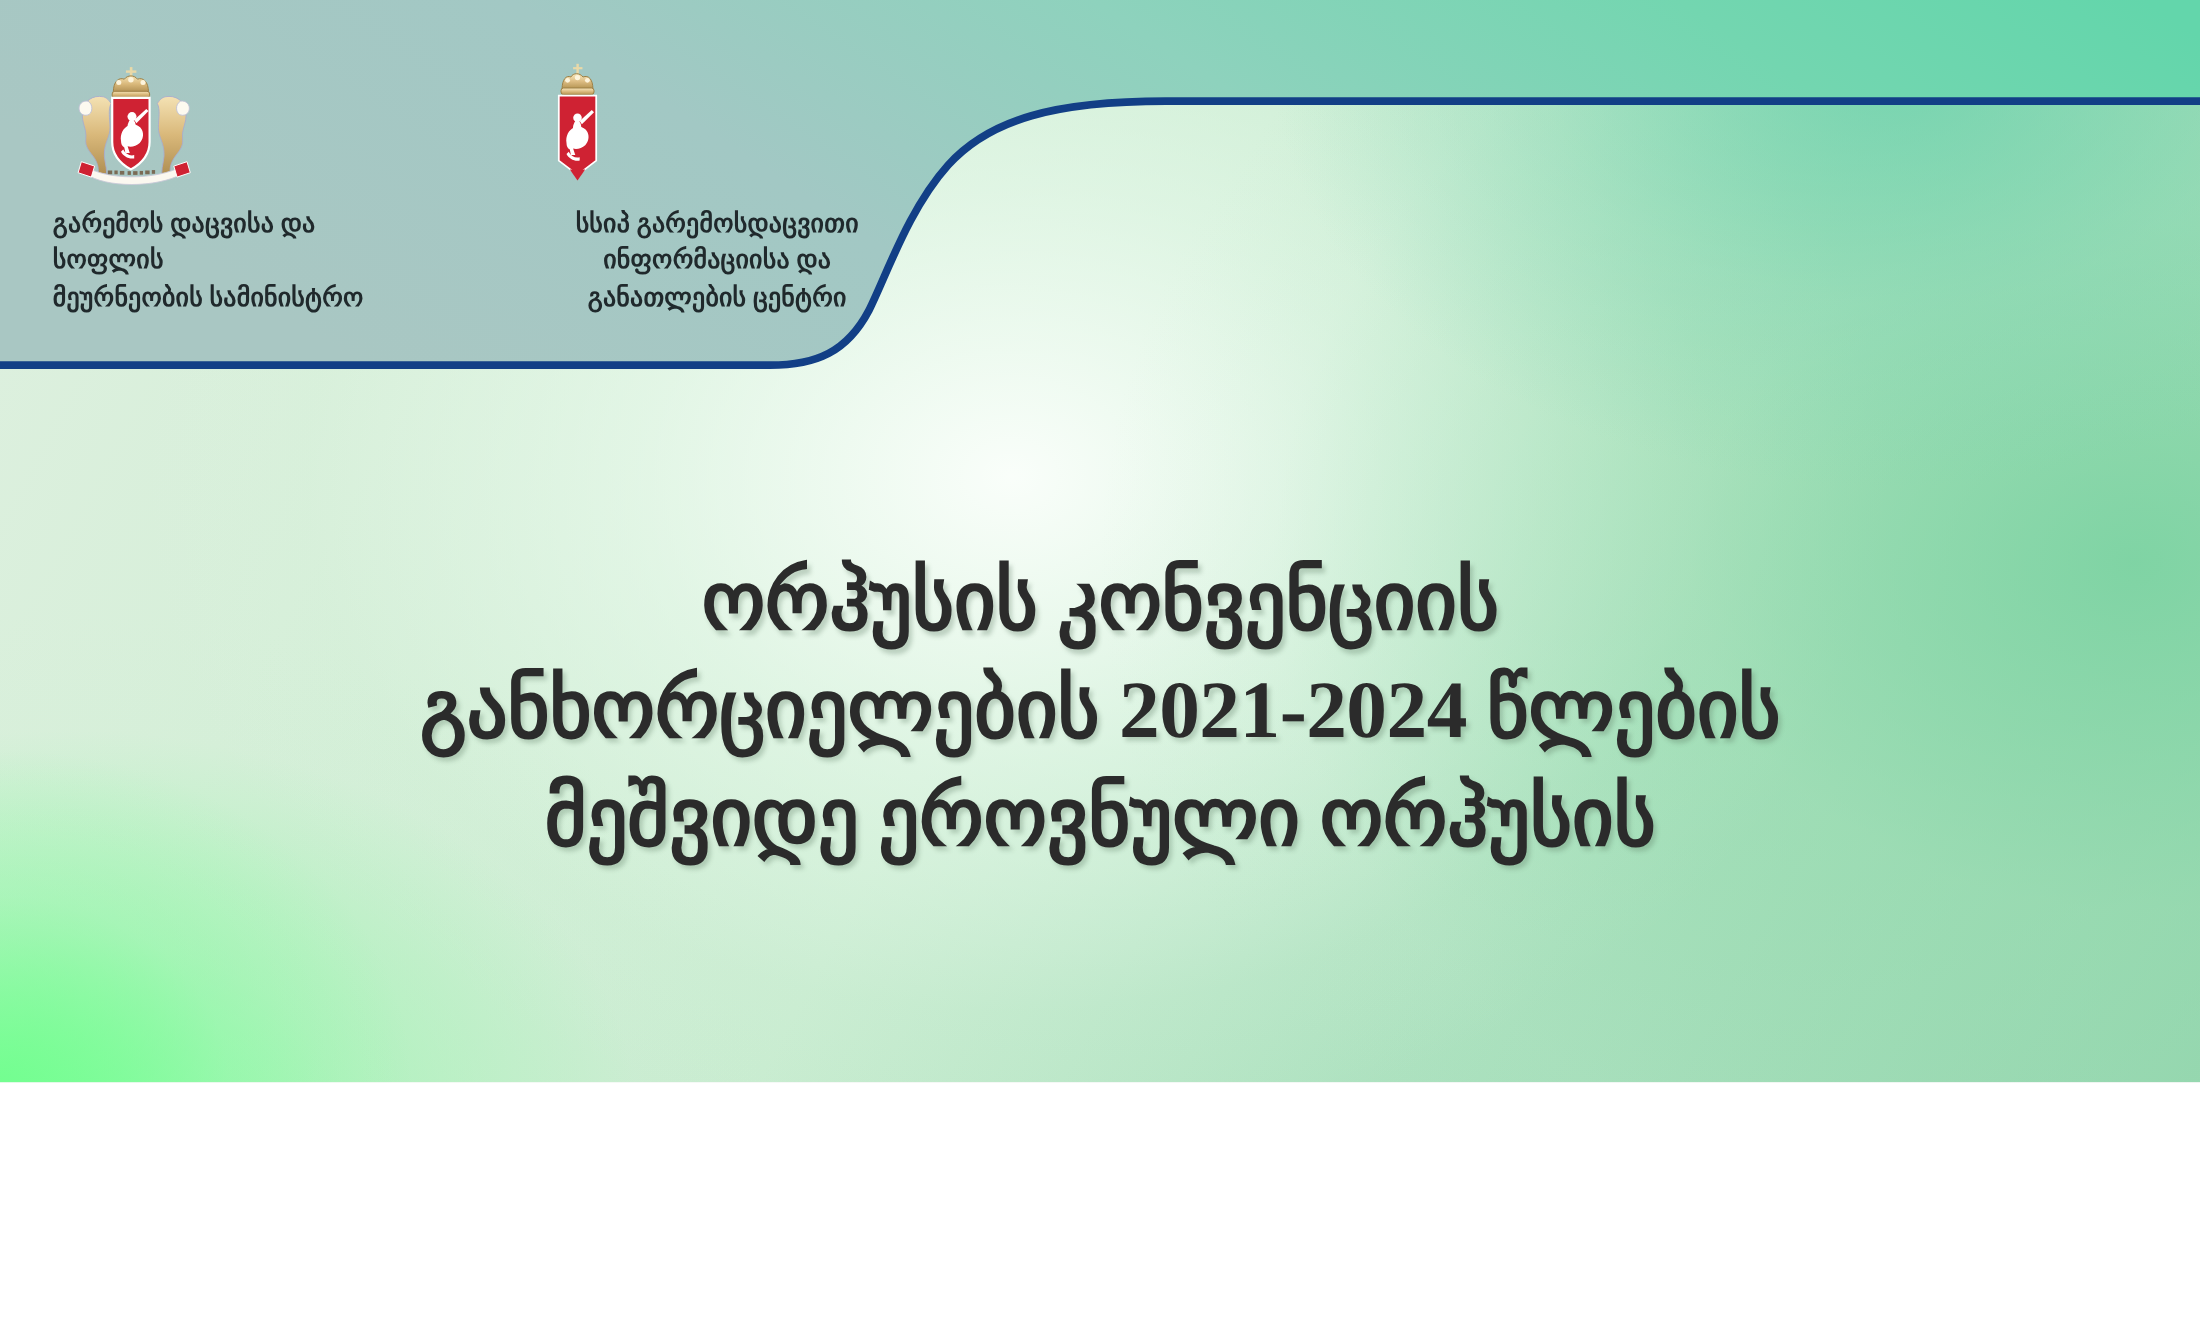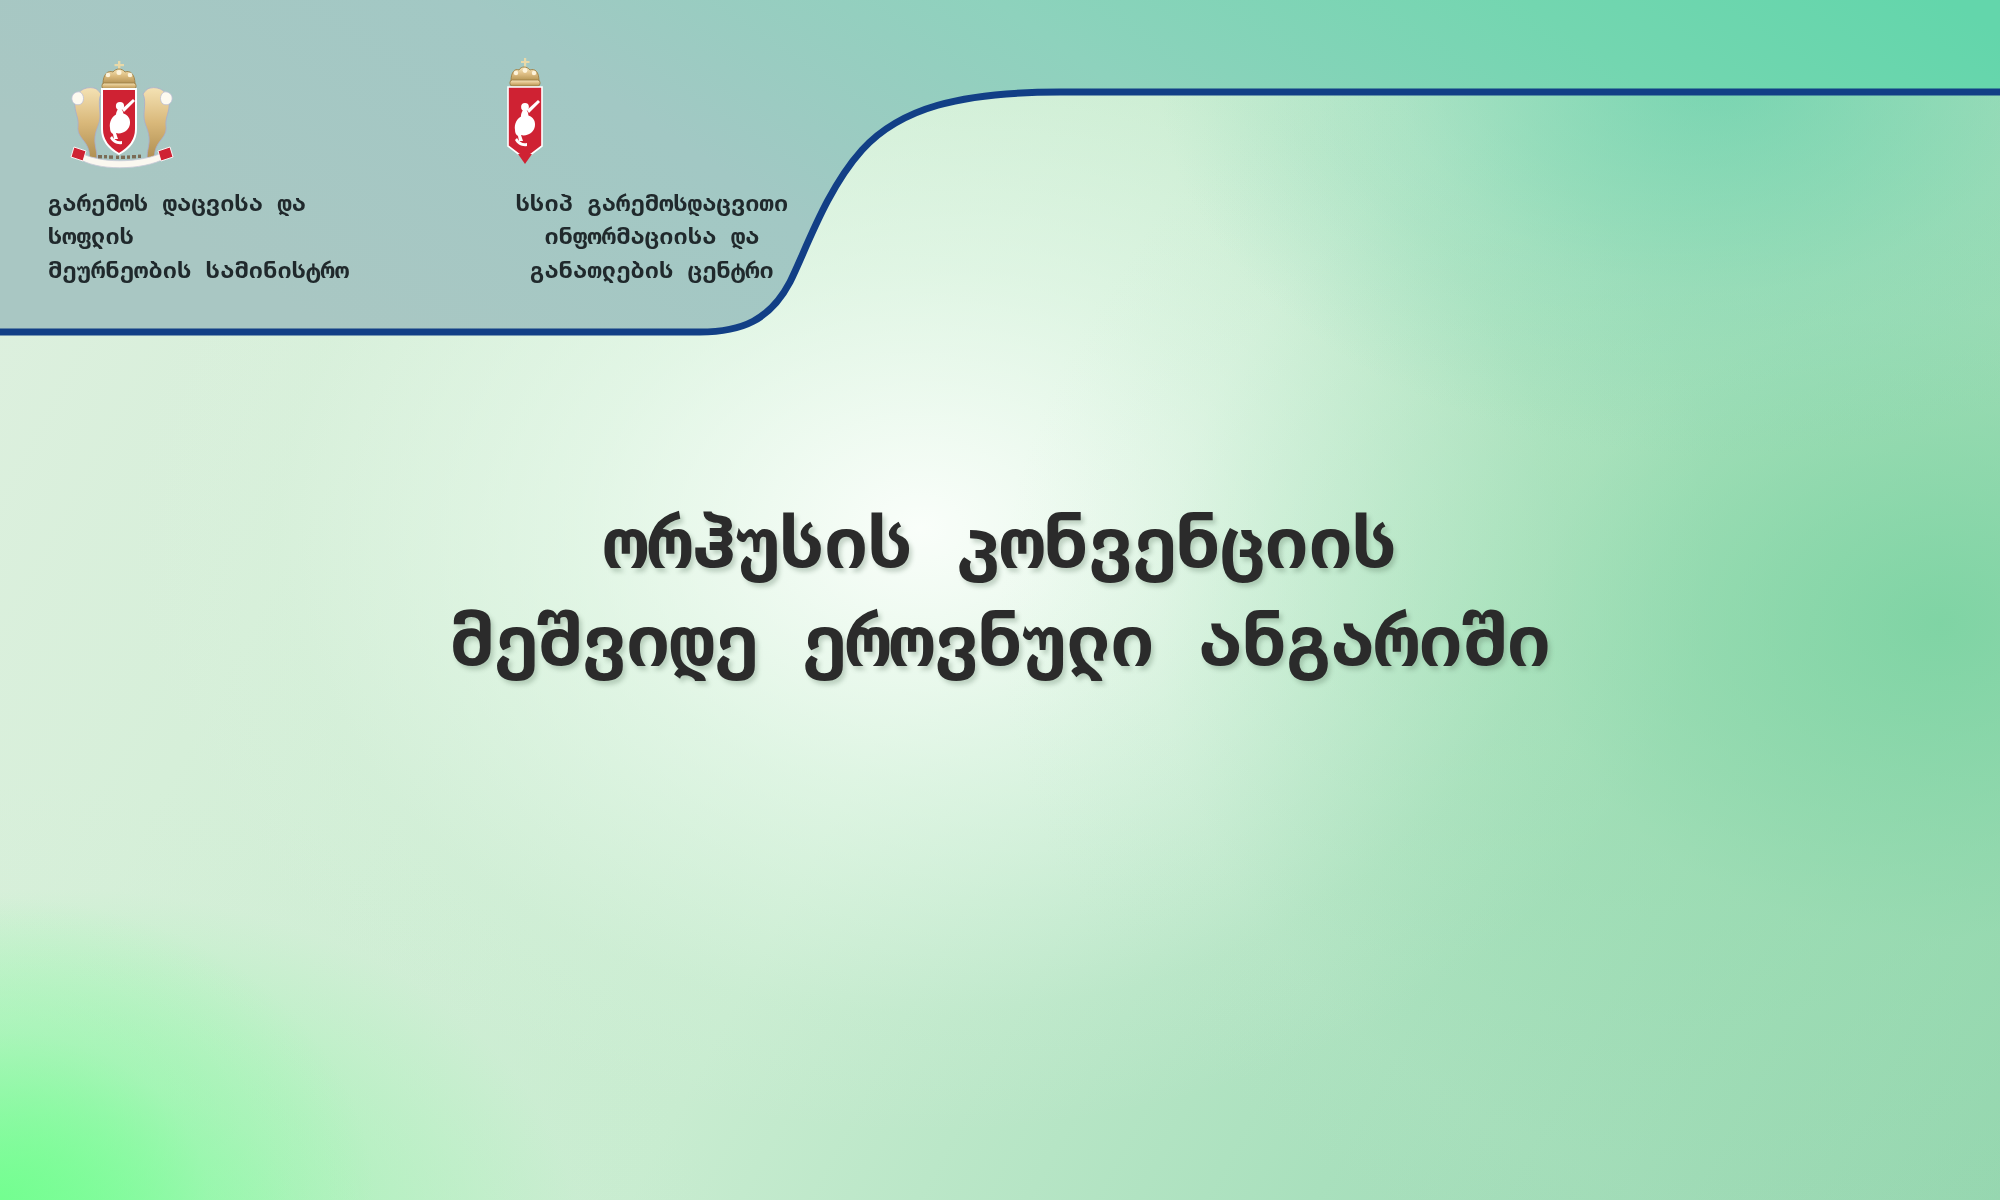--- a/index.html
+++ b/index.html
@@ -5,23 +5,23 @@
 <style>
   html, body {
     margin: 0;
     padding: 0;
     background: #ffffff;
   }
 
   .cover {
     position: relative;
     width: 2000px;
-    height: 1200px;
+    height: 984px;
     overflow: hidden;
-    font-family: Liberation Mono, monospace;
+    font-family: Liberation Serif, serif;
     background: #e5e5e5;
   }
 
   
   .bg-base {
     position: absolute;
     inset: 0;
     background:
       radial-gradient(900px 620px at 3% 104%, rgba(120,255,150,0.92) 0%, rgba(150,245,170,0.55) 28%, rgba(205,240,210,0.10) 58%, rgba(205,240,210,0) 75%),
       radial-gradient(1150px 900px at 97% 52%, rgba(120,210,160,0.80) 0%, rgba(150,220,175,0.42) 35%, rgba(190,232,200,0.08) 68%, rgba(190,232,200,0) 82%),
@@ -264,16 +264,17 @@
         </svg>
       </div>
       <div class="org-name">სსიპ გარემოსდაცვითი
 ინფორმაციისა და
 განათლების ცენტრი</div>
     </div>
   </div>
 
   <div class="title-wrap">
     <div class="title-line">ორჰუსის კონვენციის</div>
-    <div class="title-line">მეშვიდე ეროვნული ანგარიში</div>
+    <div class="title-line">განხორციელების 2021-2024 წლების</div>
+    <div class="title-line">მეშვიდე ეროვნული ორჰუსის</div>
   </div>
 
 </div>
 
 </body></html>

